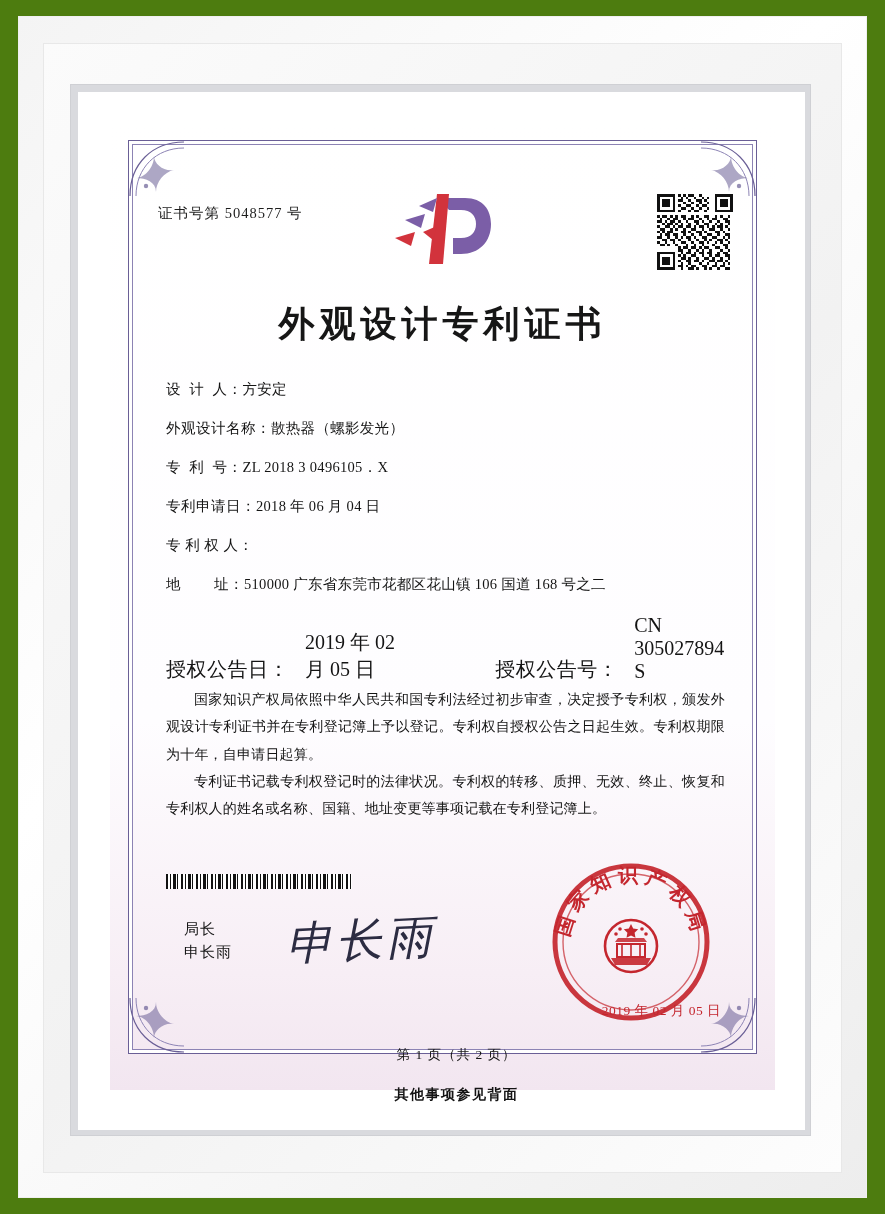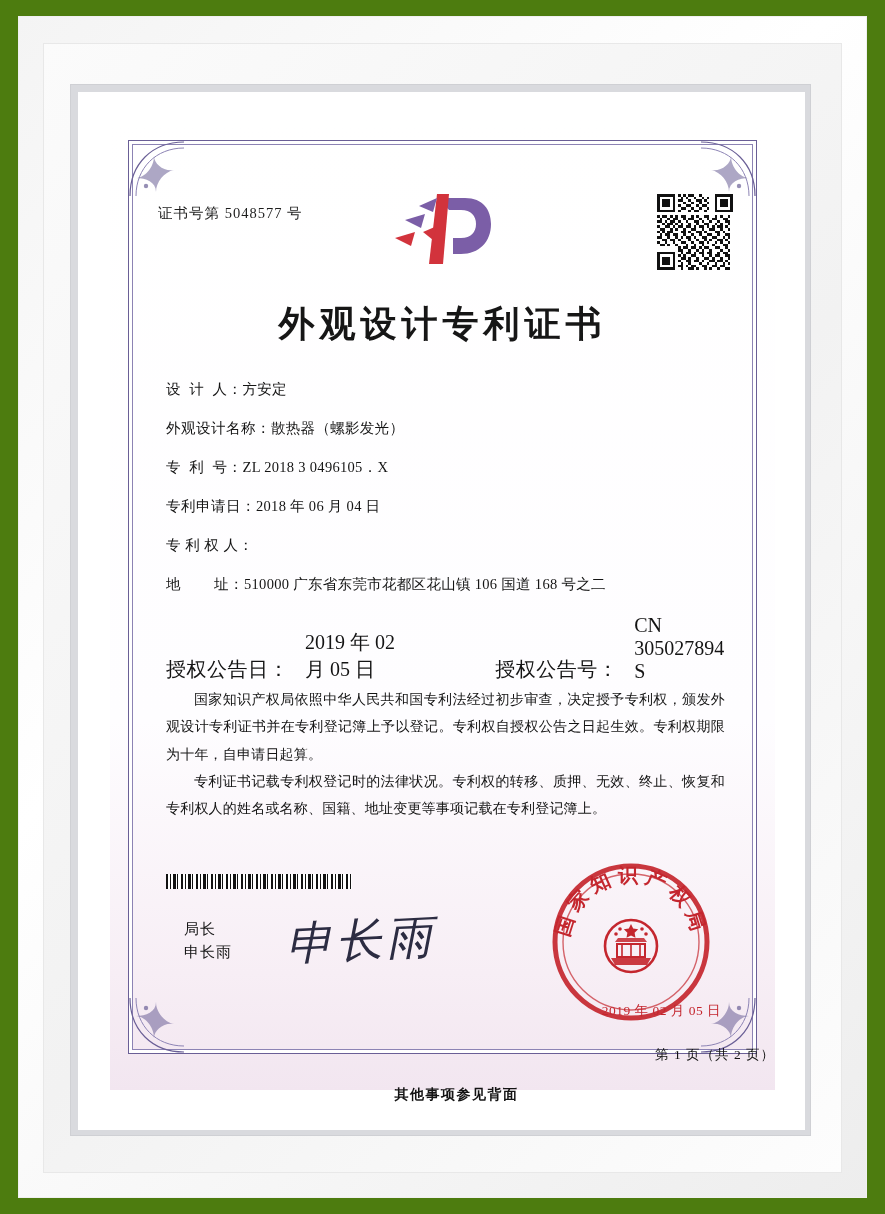--- a/index.html
+++ b/index.html
@@ -207,21 +207,21 @@
     color: #c4262e;
     letter-spacing: 0.5px;
     white-space: nowrap;
   }
 
   
   .page-no {
     position: absolute;
     left: 0; right: 0;
     top: 928px;
-    text-align: right;
+    text-align: center;
     font-size: 13.5px;
     color: #141414;
     letter-spacing: 1px;
     margin-left: 28px;
   }
   .note {
     position: absolute;
     left: 0; right: 0;
     top: 975px;
     text-align: center;

